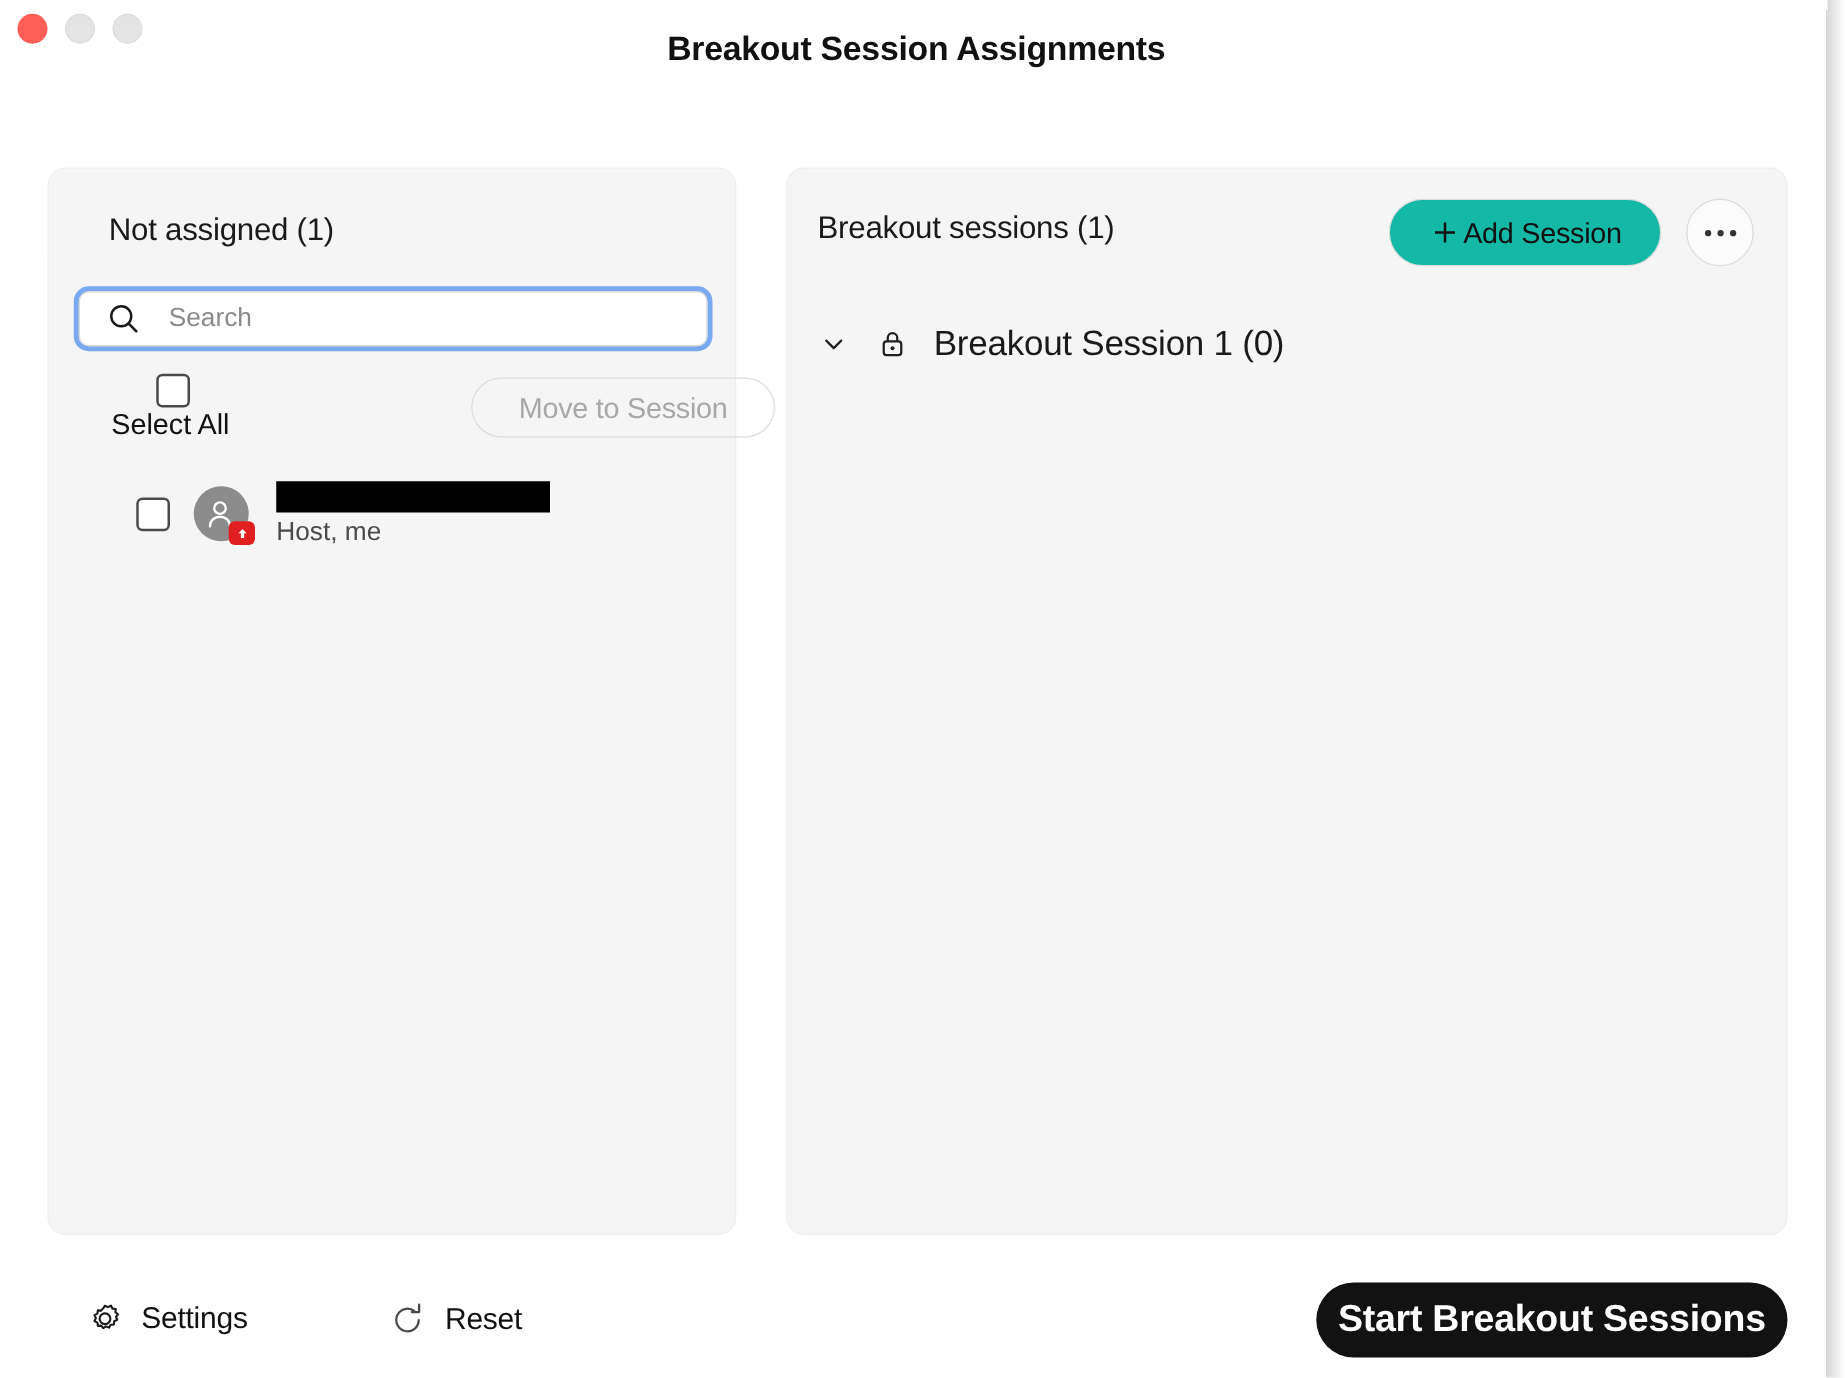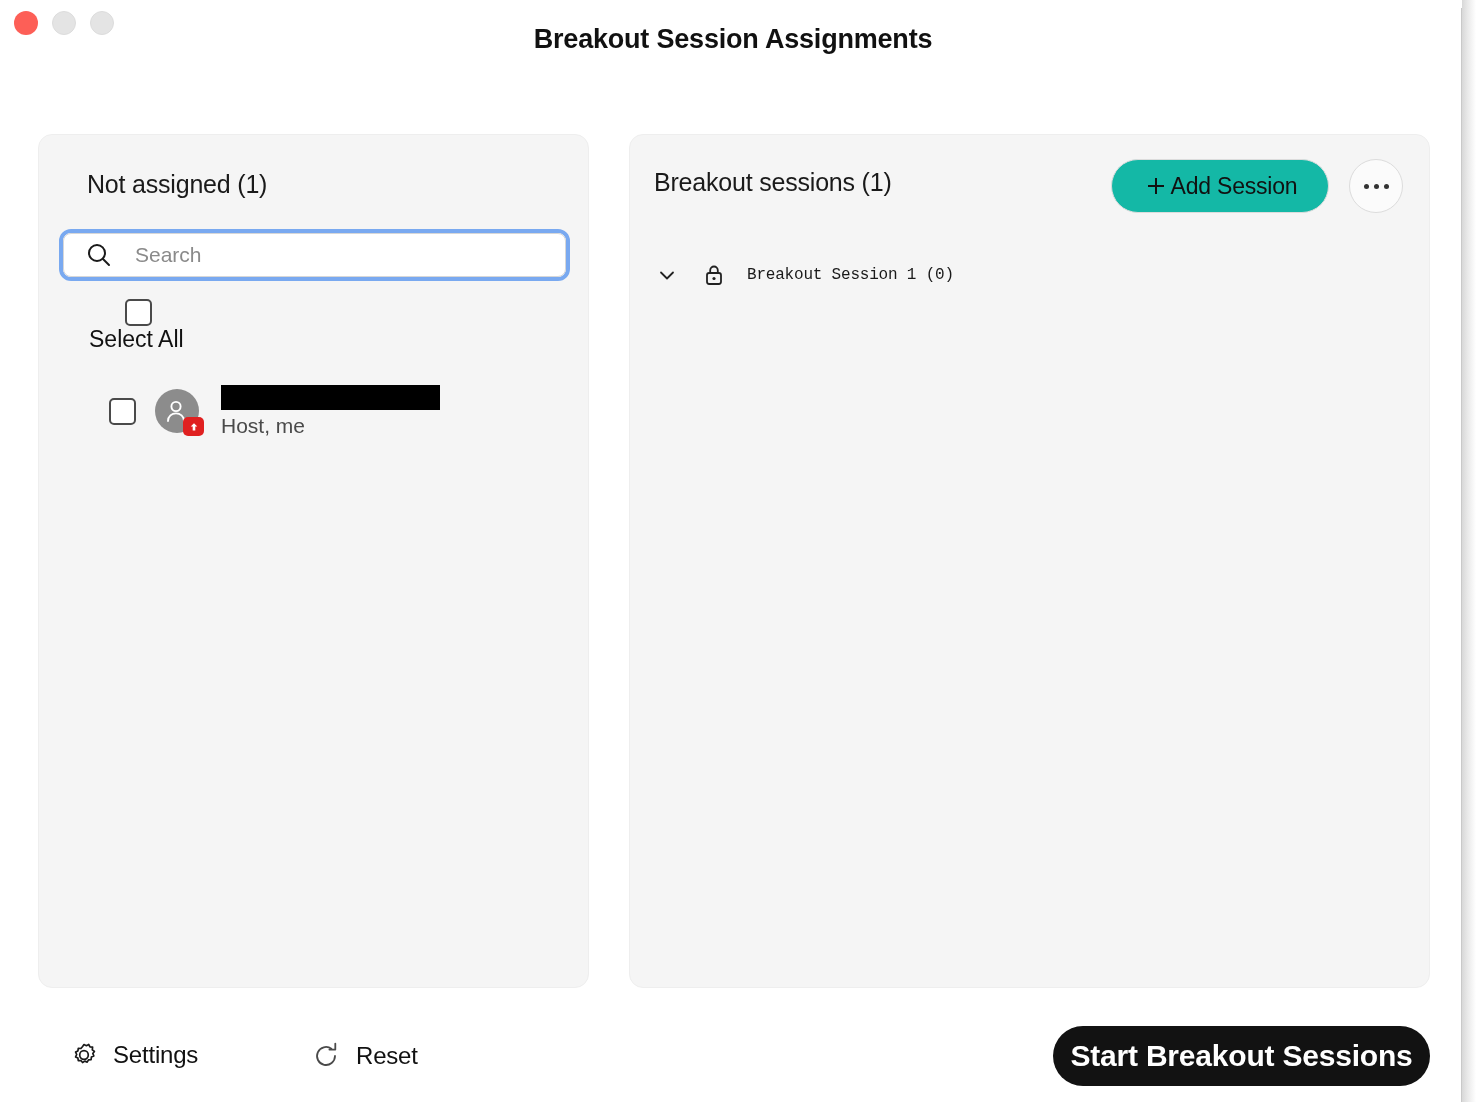--- a/index.html
+++ b/index.html
@@ -230,25 +230,24 @@
     position: absolute;
     left: 16px; top: 118px;
     width: 769px; height: 44px;
     display: flex;
     align-items: center;
   }
   .chevron { margin-left: 8px; display: flex; flex: none; }
   .lock-icon { margin-left: 22px; display: flex; flex: none; }
   #session-label {
     margin-left: 21px;
-    font-size: 16px;
+    font-size: 28px;
     color: #1a1a1a;
     letter-spacing: -0.2px;
     white-space: nowrap;
-    font-family: Liberation Mono, monospace;
   }
 
   
   .footer-item {
     position: absolute;
     display: flex;
     align-items: center;
     gap: 14px;
   }
   #settings-item { left: 69px; top: 1040px; }
@@ -296,20 +295,21 @@
           <circle cx="11" cy="11" r="8" stroke="#1a1a1a" stroke-width="2" fill="none"></circle>
           <line x1="17" y1="17" x2="23" y2="23" stroke="#1a1a1a" stroke-width="2" stroke-linecap="round"></line>
         </svg>
       </span>
       <input id="search-input" type="text" placeholder="Search" style="">
     </div>
 
     <div id="selectall-row">
       <div class="checkbox"></div>
       <span id="selectall-label">Select All</span>
+      <button id="move-btn">Move to Session</button>
     </div>
 
     <div id="participant-row">
       <div class="checkbox"></div>
       <div class="avatar-wrap">
         <div class="avatar">
           <svg width="28" height="28" viewBox="0 0 28 28">
             <circle cx="13" cy="9.5" r="4.6" stroke="#ffffff" stroke-width="1.9" fill="none"></circle>
             <path d="M5 24c0-4.8 3.8-7.6 8-7.6s8 2.8 8 7.6" stroke="#ffffff" stroke-width="1.9" fill="none" stroke-linecap="round"></path>
           </svg>

